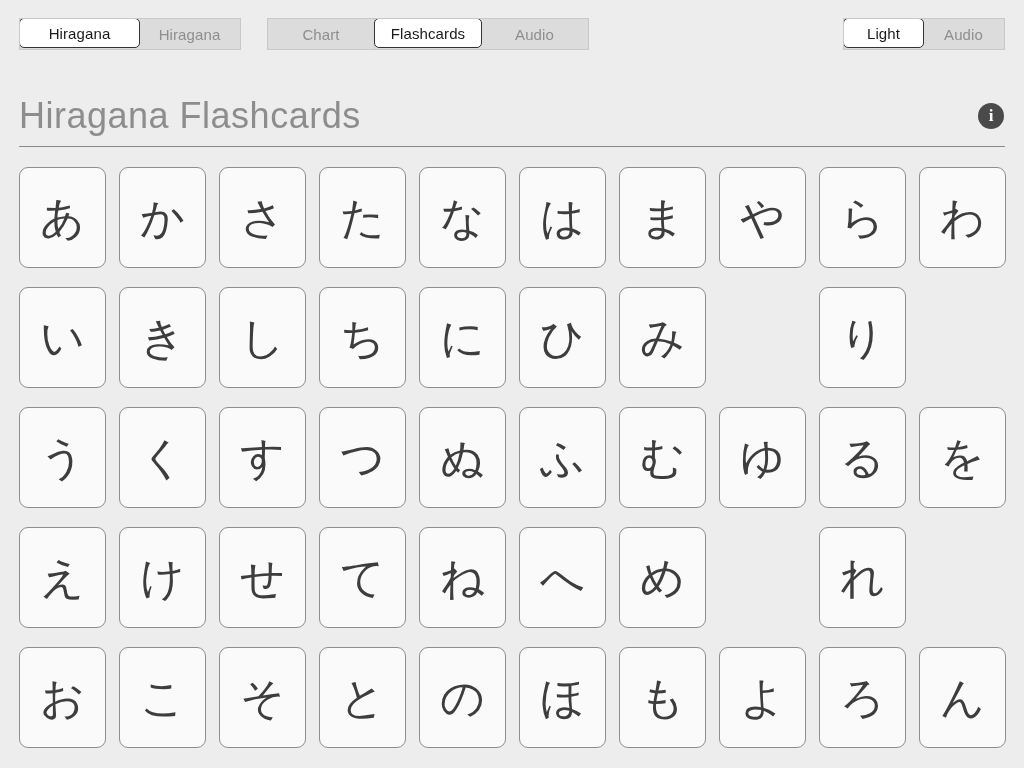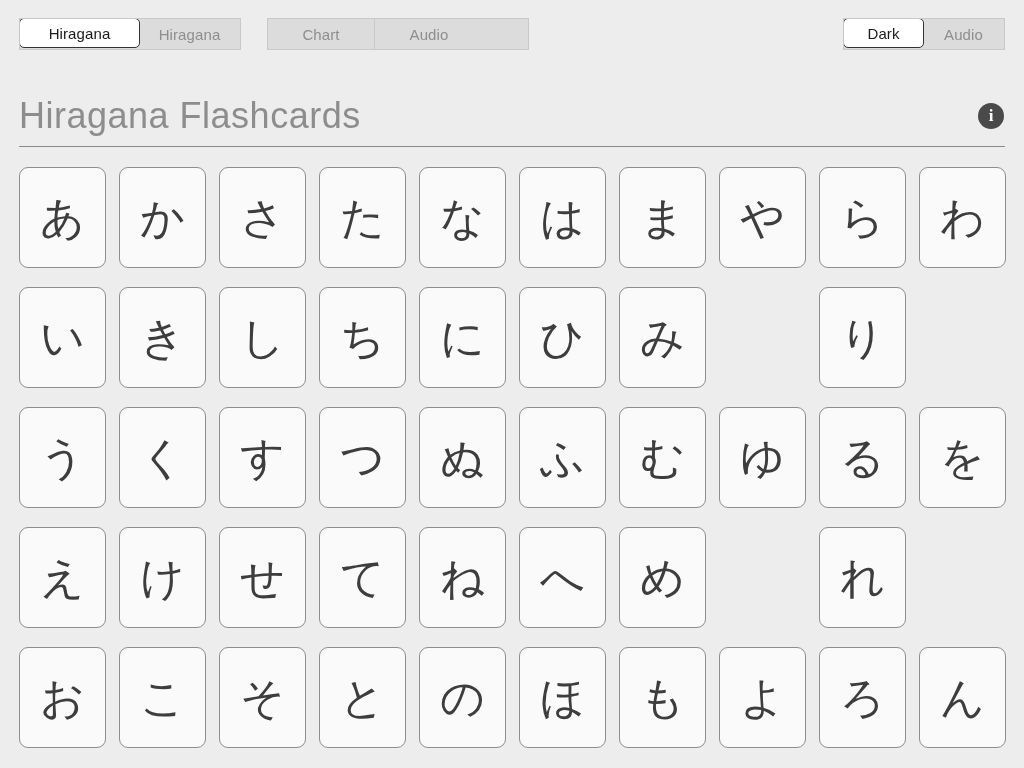--- a/index.html
+++ b/index.html
@@ -31,21 +31,21 @@
     display: flex;
     height: 32px;
     background: #dcdcdc;
     border-radius: 0;
     border: 1px solid #c9c9c9;
     overflow: hidden;
     position: absolute;
   }
 
   .seg-group.script-group { left: 19px; width: 222px; }
-  .seg-group.mode-group   { left: 267px; width: 262px; }
+  .seg-group.mode-group   { left: 267px; width: 322px; }
   .seg-group.theme-group  { left: 843px; width: 162px; }
 
   .seg {
     flex: 1 1 0;
     display: flex;
     align-items: center;
     justify-content: center;
     font-size: 15px;
     color: #8e8e8e;
     letter-spacing: 0.1px;
@@ -166,25 +166,26 @@
 
 <div class="toolbar">
 
   <div class="seg-group script-group">
     <button class="seg active">Hiragana</button>
     <button class="seg">Hiragana</button>
   </div>
 
   <div class="seg-group mode-group">
     <button class="seg">Chart</button>
+    <button class="seg active">Flashcards</button>
     <button class="seg">Audio</button>
   </div>
 
   <div class="seg-group theme-group">
-    <button class="seg active">Dark</button>
+    <button class="seg active">Light</button>
     <button class="seg">Audio</button>
   </div>
 
 </div>
 
 <div class="page-header">
   <div class="page-title">Hiragana Flashcards</div>
   <div class="info-icon">i</div>
 </div>
 

